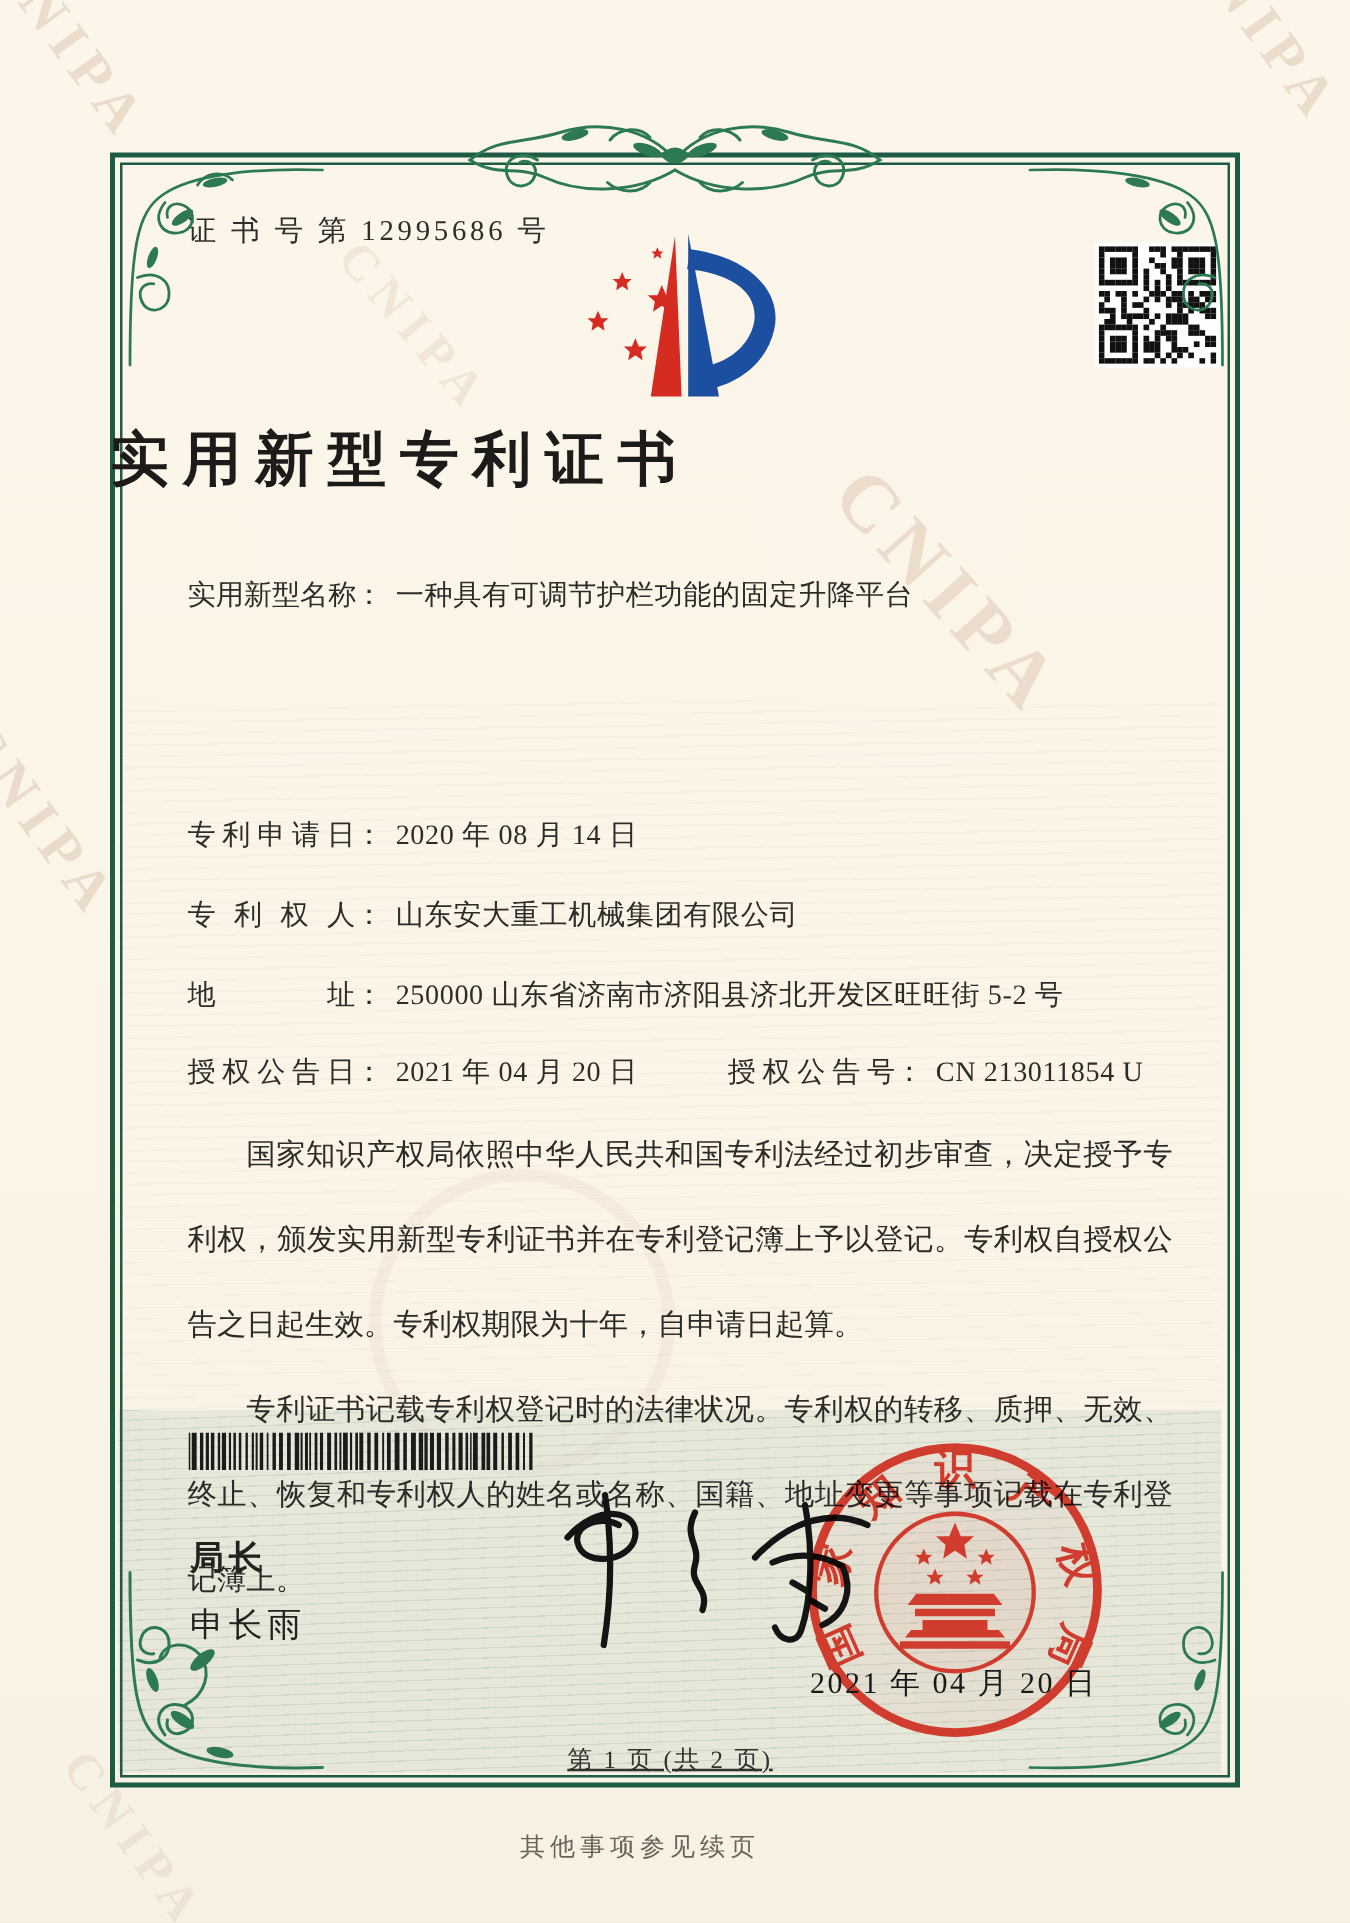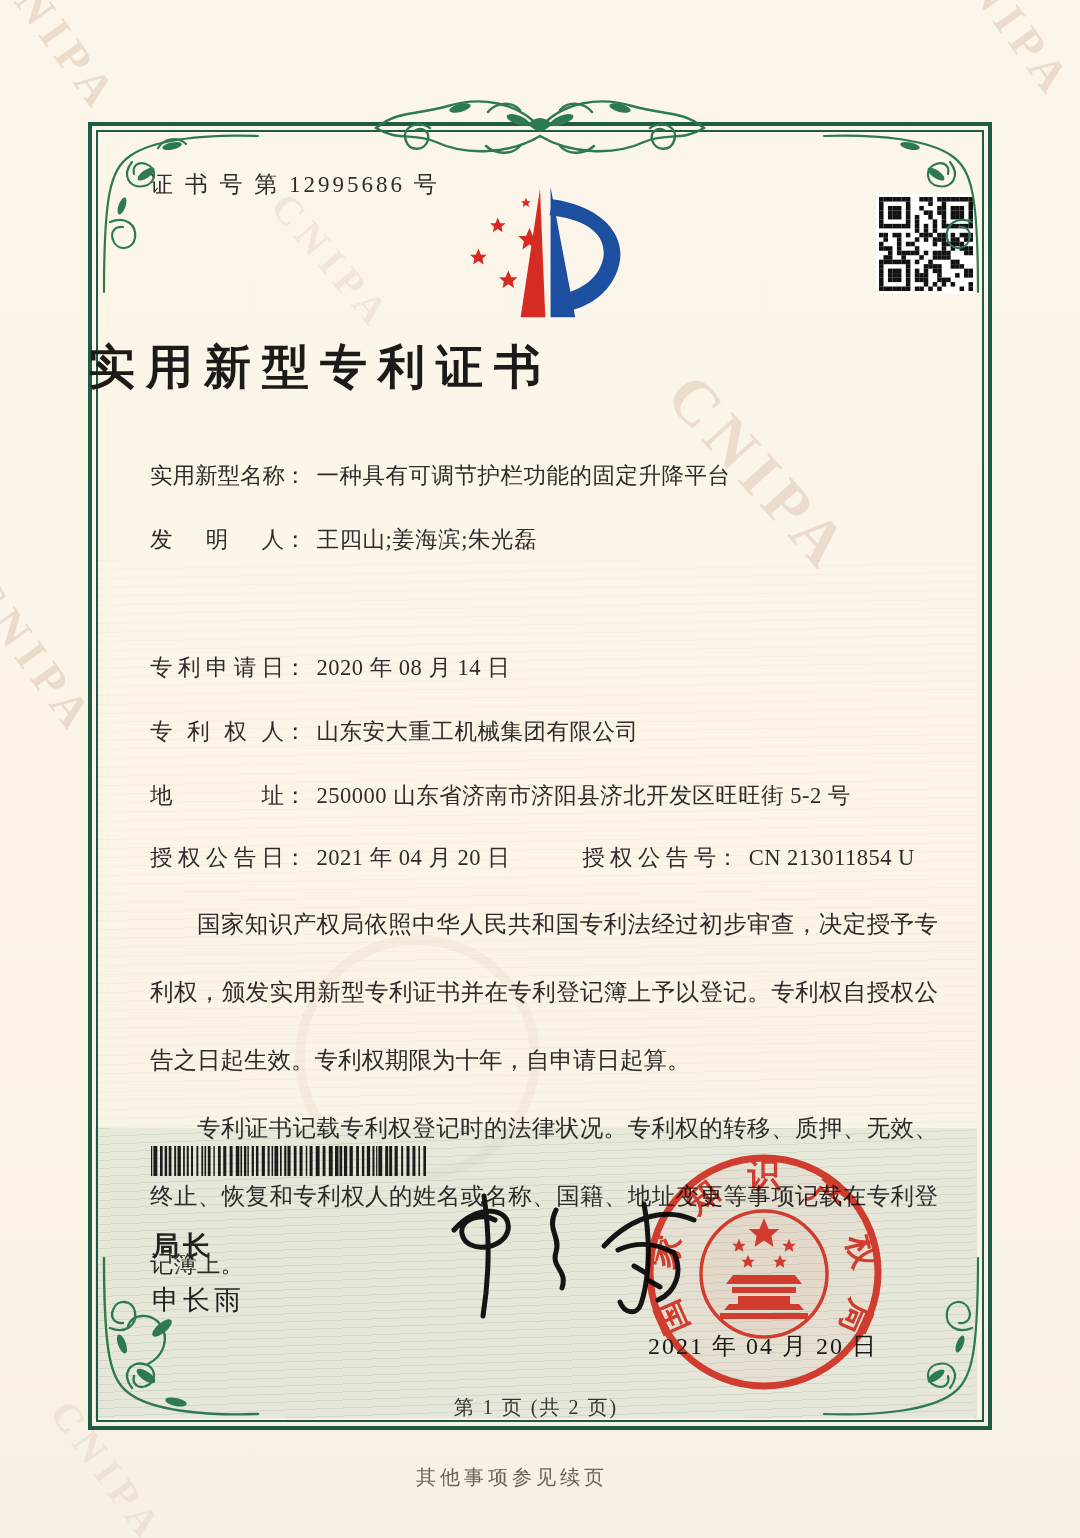--- a/index.html
+++ b/index.html
@@ -41,21 +41,21 @@
   .barcode{position:absolute;left:150px;top:1146px;line-height:0;}
   .signer-title{position:absolute;left:152px;top:1228px;font-family:Liberation Sans, sans-serif;
       font-weight:bold;font-size:27px;color:#242220;letter-spacing:4px;}
   .signer-name{position:absolute;left:152px;top:1282px;font-family:"Liberation Sans","DejaVu Sans",sans-serif;
       font-weight:normal;font-size:27px;color:#242220;letter-spacing:4px;}
   .signature{position:absolute;left:398px;top:1186px;}
   .seal{position:absolute;left:640px;top:1148px;z-index:4;opacity:0.94;mix-blend-mode:multiply;}
   .sealchar{font-family:"Liberation Serif","DejaVu Serif",serif;font-weight:bold;font-size:33px;fill:#ce3224;}
   .seal-date{position:absolute;left:648px;top:1330px;z-index:5;font-size:24px;letter-spacing:2px;color:#191917;}
   .page-indicator{position:absolute;left:88px;width:896px;top:1394px;text-align:center;font-size:20px;
-      letter-spacing:2px;color:#33312e;}
+      letter-spacing:2px;color:#33312e;text-decoration:underline;}
   .footer-note{position:absolute;left:0;width:1024px;top:1464px;text-align:center;font-size:20px;
       letter-spacing:4px;color:#6b6156;z-index:3;}
   .orn{position:absolute;z-index:4;line-height:0;}
 </style>
 </head>
 <body>
 
 <div class="page">
 
   <div class="wm" style="left:-36px;top:6px;">CNIPA</div>
@@ -400,23 +400,20 @@
           <rect x="78.00" y="86.67" width="4.38" height="4.38" fill="#111"></rect>
           <rect x="86.67" y="86.67" width="4.38" height="4.38" fill="#111"></rect>
         </svg>
     </div>
 
     <div class="title">实用新型专利证书</div>
 
     <div class="field-row" style="top:460px;">
       <span class="flabel">实用新型名称</span><span class="fcolon">：</span><span class="fvalue">一种具有可调节护栏功能的固定升降平台</span>
     </div>
-    <div class="field-row" style="top:524px;">
-      <span class="flabel">发明人</span><span class="fcolon">：</span><span class="fvalue">王四山;姜海滨;朱光磊</span>
-    </div>
     <div class="field-row" style="top:652px;">
       <span class="flabel">专利申请日</span><span class="fcolon">：</span><span class="fvalue">2020 年 08 月 14 日</span>
     </div>
     <div class="field-row" style="top:716px;">
       <span class="flabel">专利权人</span><span class="fcolon">：</span><span class="fvalue">山东安大重工机械集团有限公司</span>
     </div>
     <div class="field-row" style="top:780px;">
       <span class="flabel">地址</span><span class="fcolon">：</span><span class="fvalue">250000 山东省济南市济阳县济北开发区旺旺街 5-2 号</span>
     </div>
 

